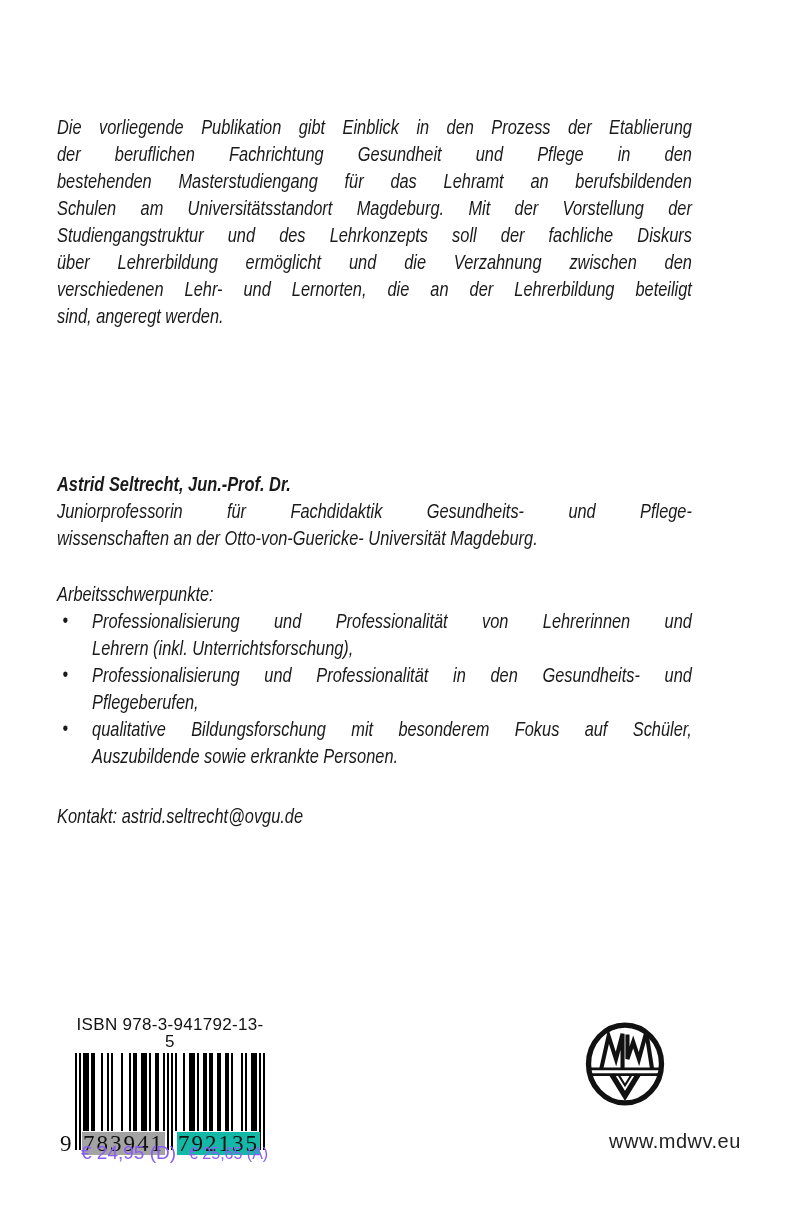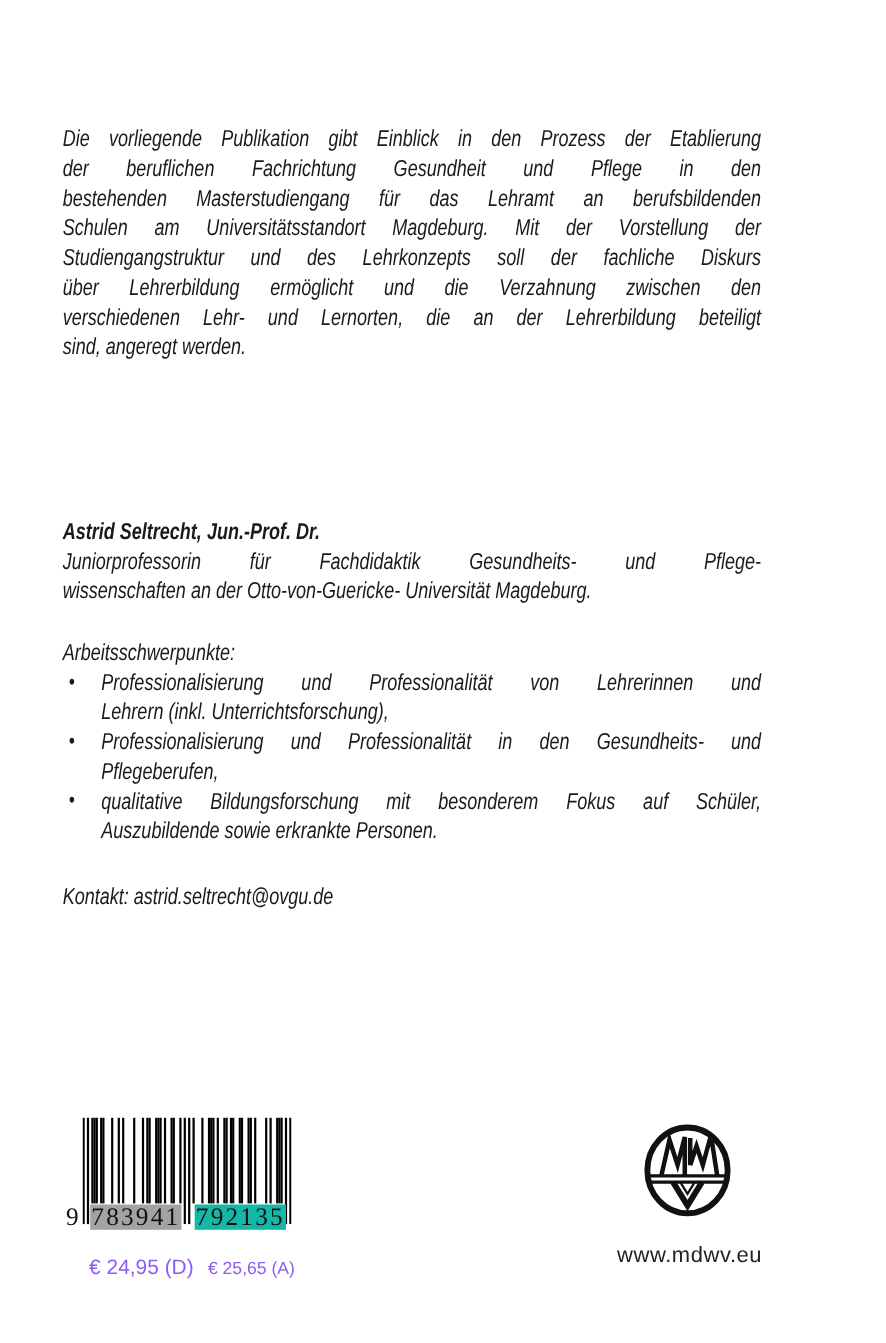--- a/index.html
+++ b/index.html
@@ -101,20 +101,21 @@
     left: 561px; top: 1020px;
     width: 128px;
     text-align: center;
   }
   .publisher-block svg { display: block; margin: 0 auto; }
   .publisher-url {
     margin-top: 22px;
     font-size: 20px;
     letter-spacing: 0.5px;
     color: #222;
+    margin-left: 48px;
   }
 </style>
 </head>
 <body>
 
 <div class="text-column">
 
   <div class="condensed para">
       <div class="line">Die vorliegende Publikation gibt Einblick in den Prozess der Etablierung</div>
       <div class="line">der beruflichen Fachrichtung Gesundheit und Pflege in den</div>
@@ -161,20 +162,21 @@
         </div>
     </div>
   </div>
 
   <div class="contact-block condensed">
     <div class="plain-line">Kontakt: astrid.seltrecht@ovgu.de</div>
   </div>
 </div>
 
 <div class="isbn-block">
+  <div class="isbn-label">ISBN 978-3-941792-13-5</div>
 
   <div class="barcode-wrap">
     <svg id="barcode-svg" width="190" height="97" viewBox="0 0 190 97">
         <rect x="0" y="0" width="2" height="97" fill="#000000"></rect>
         <rect x="4" y="0" width="2" height="97" fill="#000000"></rect>
         <rect x="8" y="0" width="2" height="78" fill="#000000"></rect>
         <rect x="10" y="0" width="2" height="78" fill="#000000"></rect>
         <rect x="12" y="0" width="2" height="78" fill="#000000"></rect>
         <rect x="16" y="0" width="2" height="78" fill="#000000"></rect>
         <rect x="18" y="0" width="2" height="78" fill="#000000"></rect>

